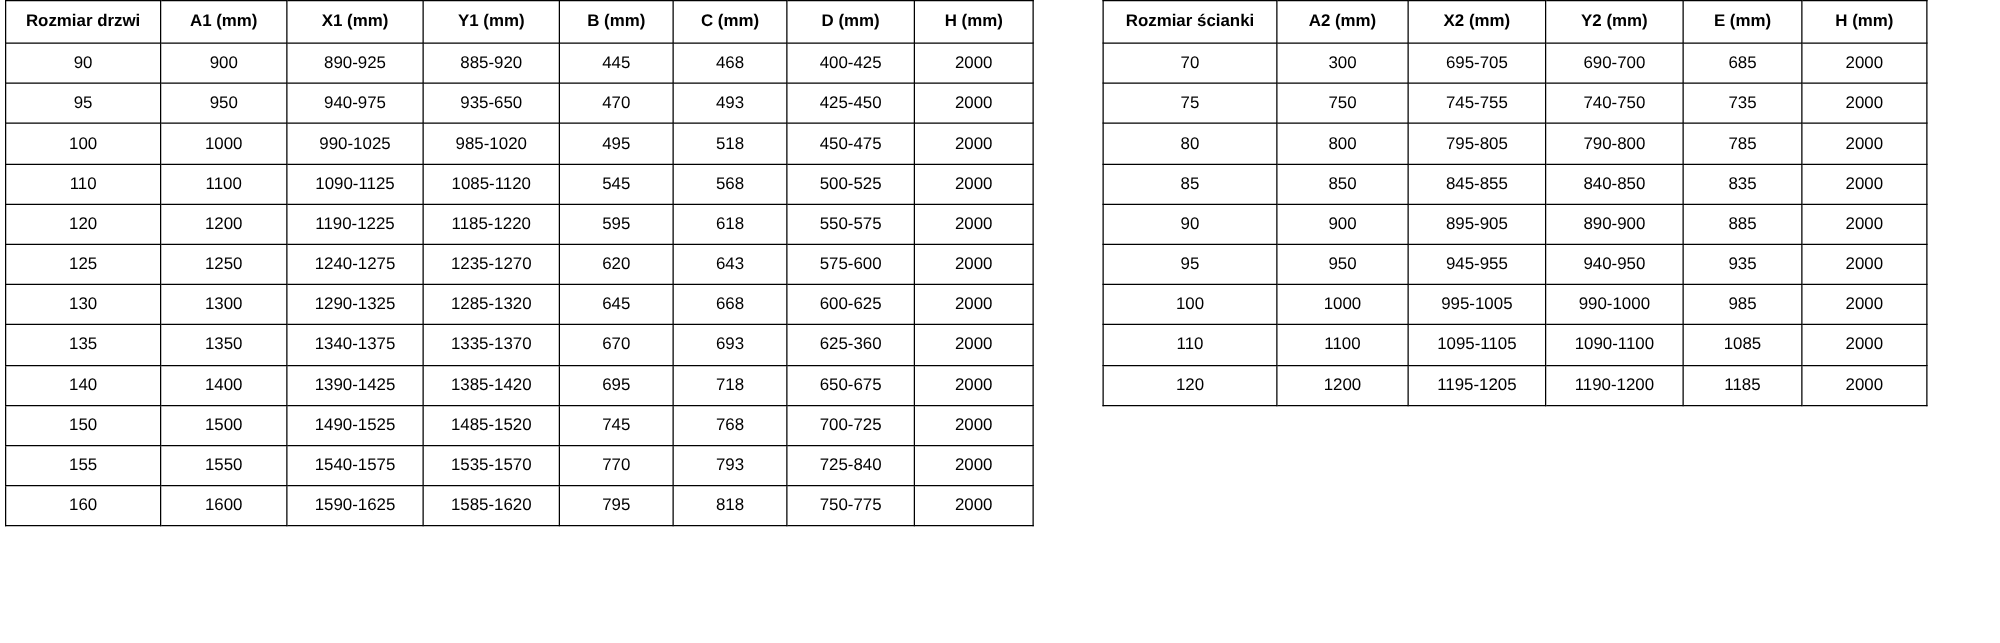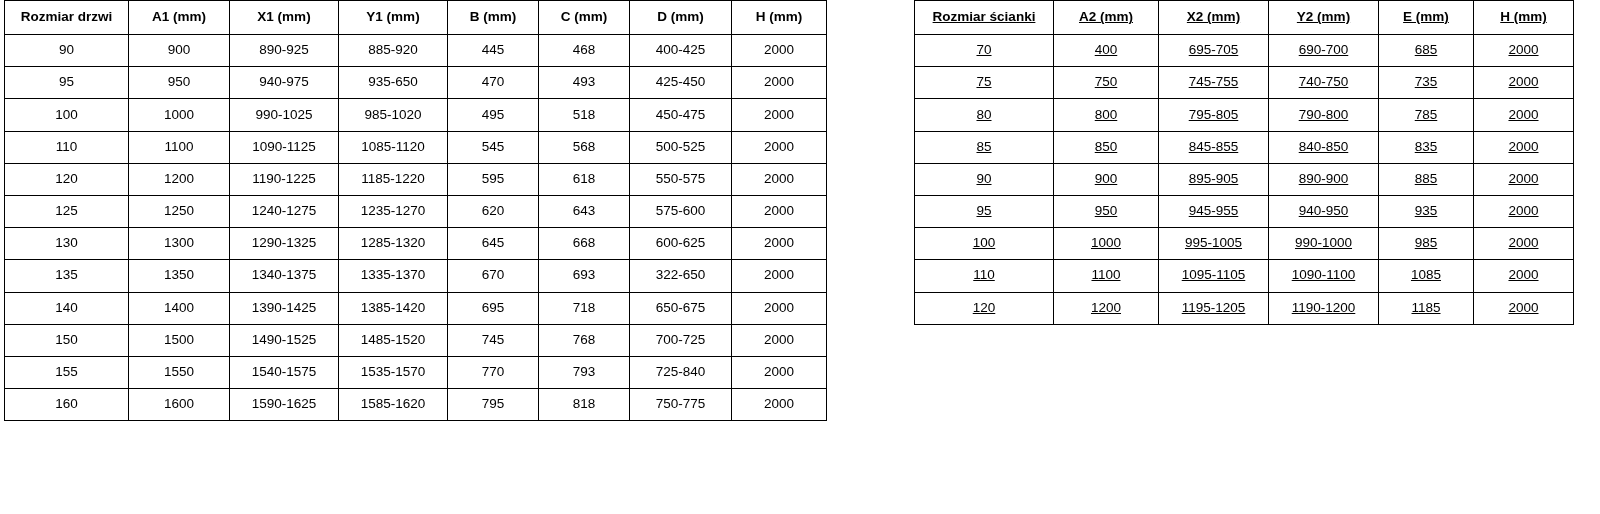--- a/index.html
+++ b/index.html
@@ -17,21 +17,21 @@
   .page {
     position: relative;
     width: 1600px;
     height: 514px;
   }
   .table-wrap {
     position: absolute;
     top: 0;
   }
   #doors-wrap { left: 4px; }
-  #walls-wrap { left: 914px; text-decoration: underline; }
+  #walls-wrap { left: 882px; }
 
   table {
     border-collapse: collapse;
     table-layout: fixed;
   }
   table td, table th {
     border: 1px solid #000000;
     text-align: center;
     vertical-align: middle;
     font-size: 13.5px;
@@ -164,21 +164,21 @@
           <td>600-625</td>
           <td>2000</td>
         </tr>
         <tr>
           <td>135</td>
           <td>1350</td>
           <td>1340-1375</td>
           <td>1335-1370</td>
           <td>670</td>
           <td>693</td>
-          <td>322-650</td>
+          <td>625-360</td>
           <td>2000</td>
         </tr>
         <tr>
           <td>140</td>
           <td>1400</td>
           <td>1390-1425</td>
           <td>1385-1420</td>
           <td>695</td>
           <td>718</td>
           <td>650-675</td>
@@ -234,21 +234,21 @@
           <th>A2 (mm)</th>
           <th>X2 (mm)</th>
           <th>Y2 (mm)</th>
           <th>E (mm)</th>
           <th>H (mm)</th>
         </tr>
       </thead>
       <tbody>
         <tr>
           <td>70</td>
-          <td>400</td>
+          <td>300</td>
           <td>695-705</td>
           <td>690-700</td>
           <td>685</td>
           <td>2000</td>
         </tr>
         <tr>
           <td>75</td>
           <td>750</td>
           <td>745-755</td>
           <td>740-750</td>

